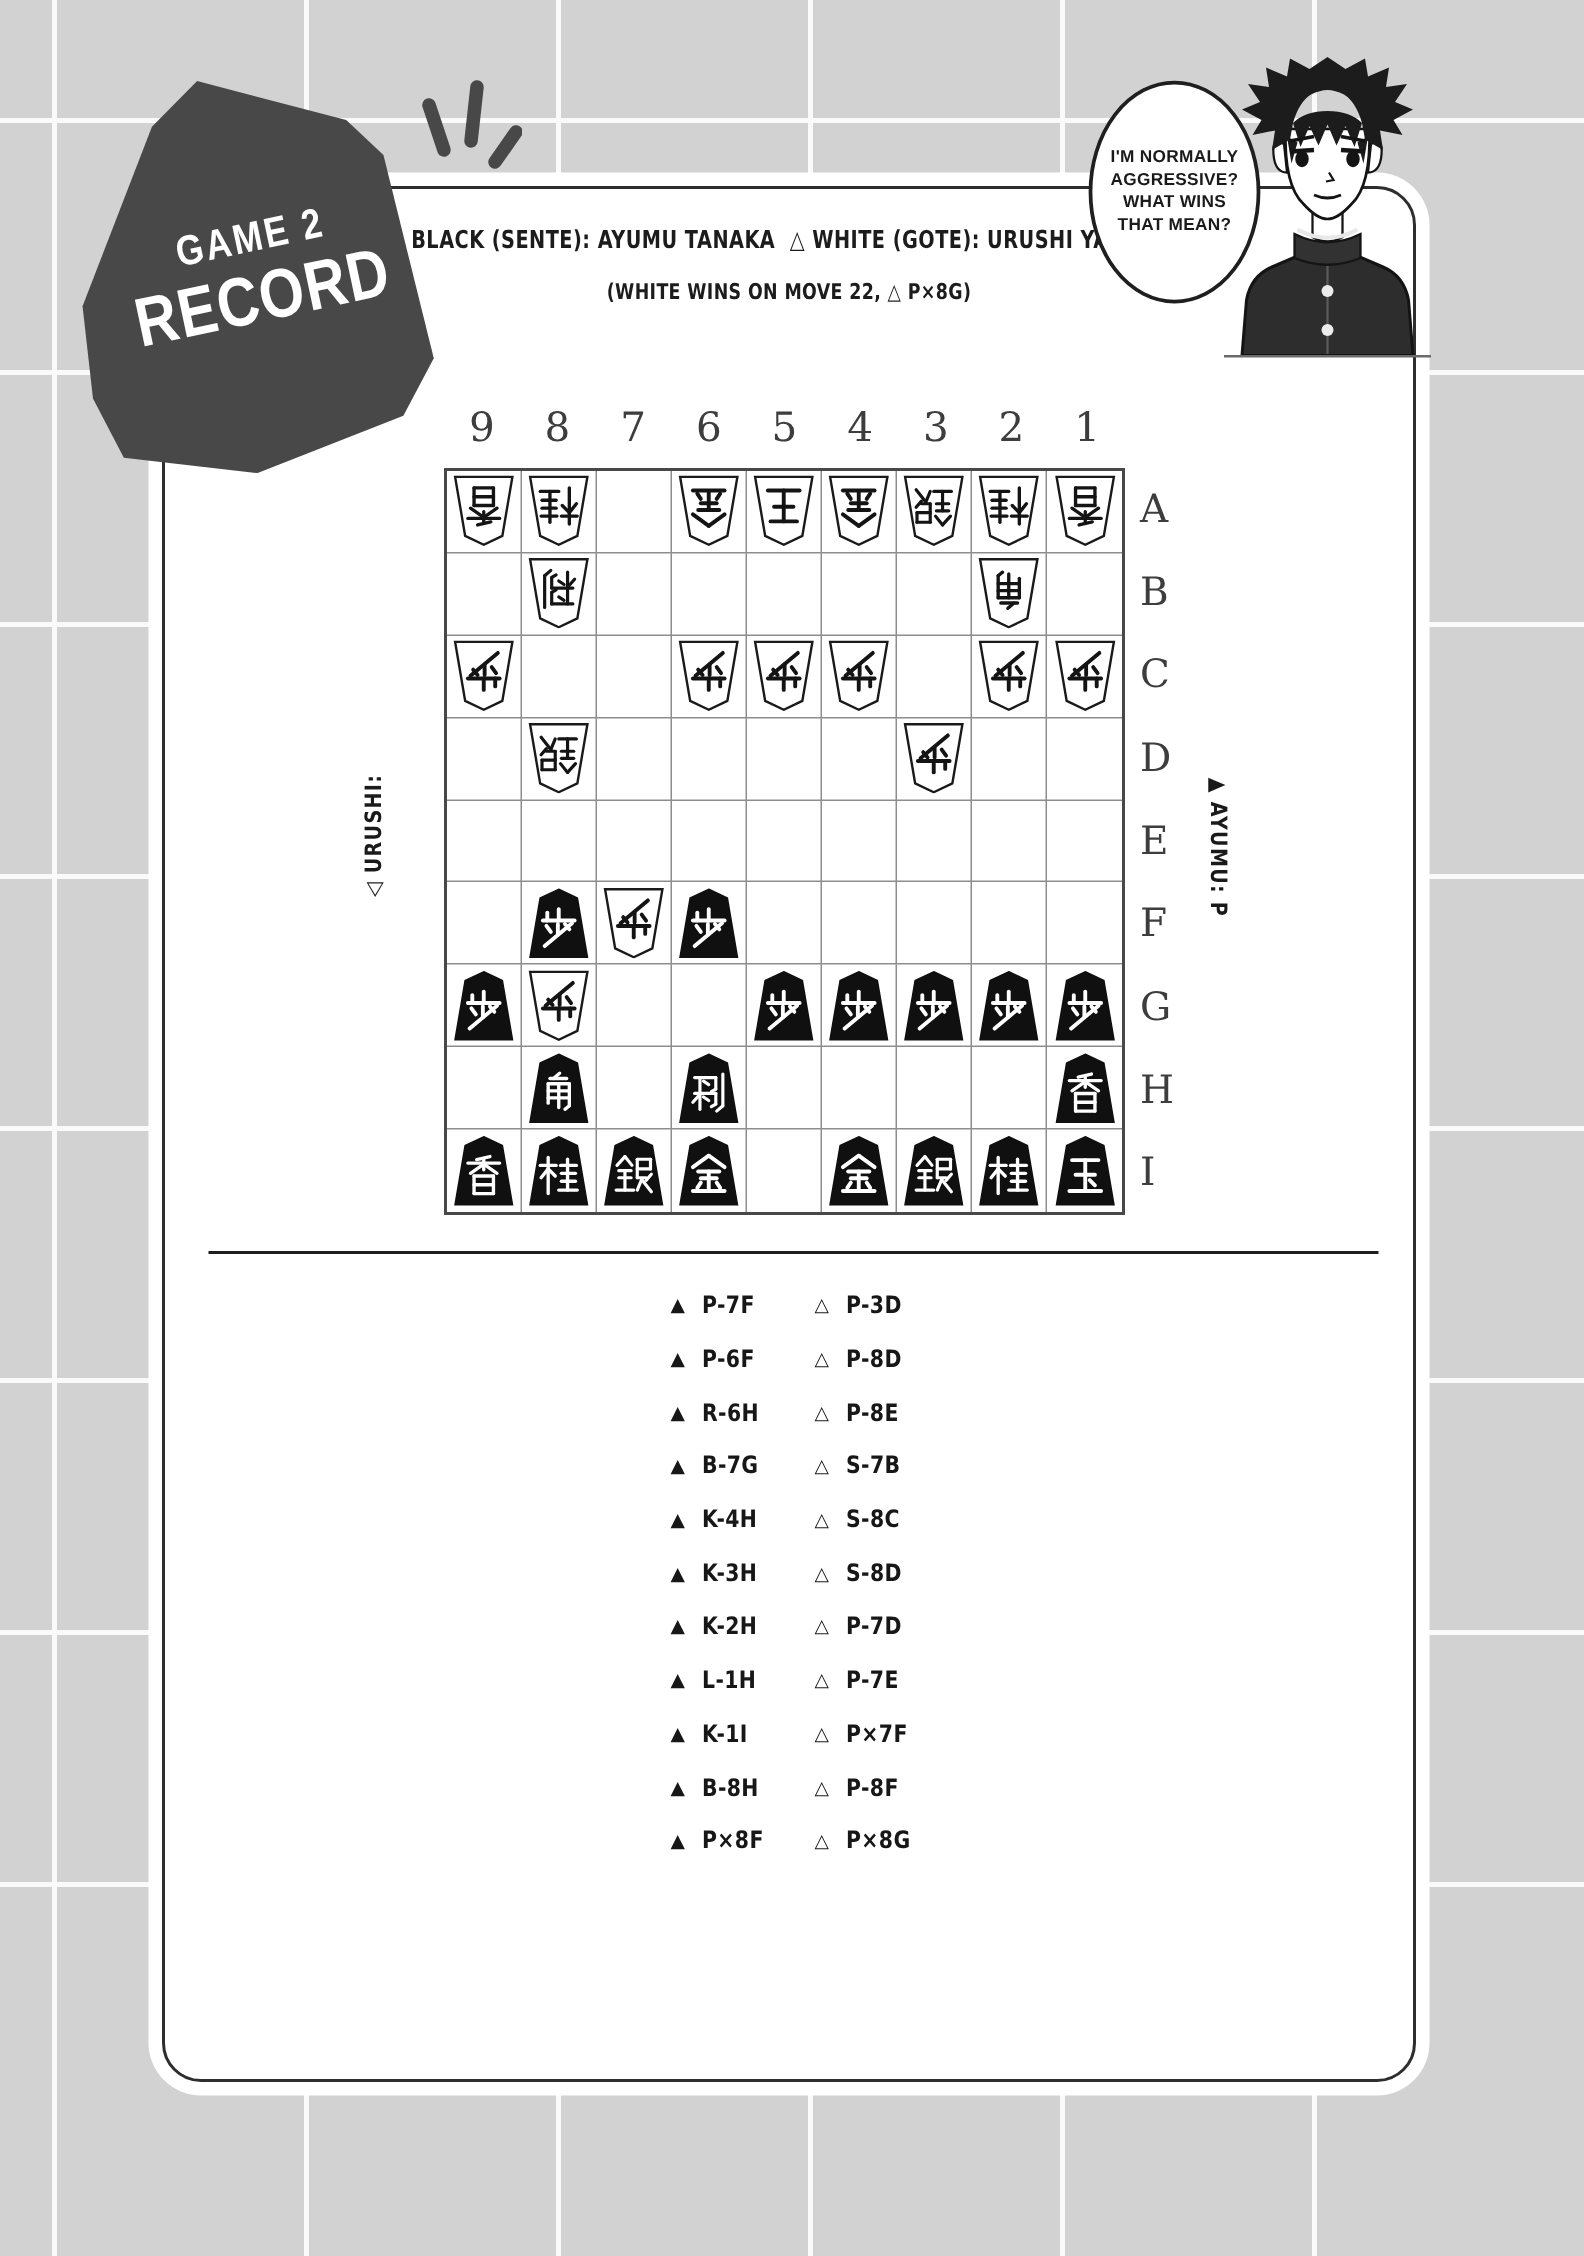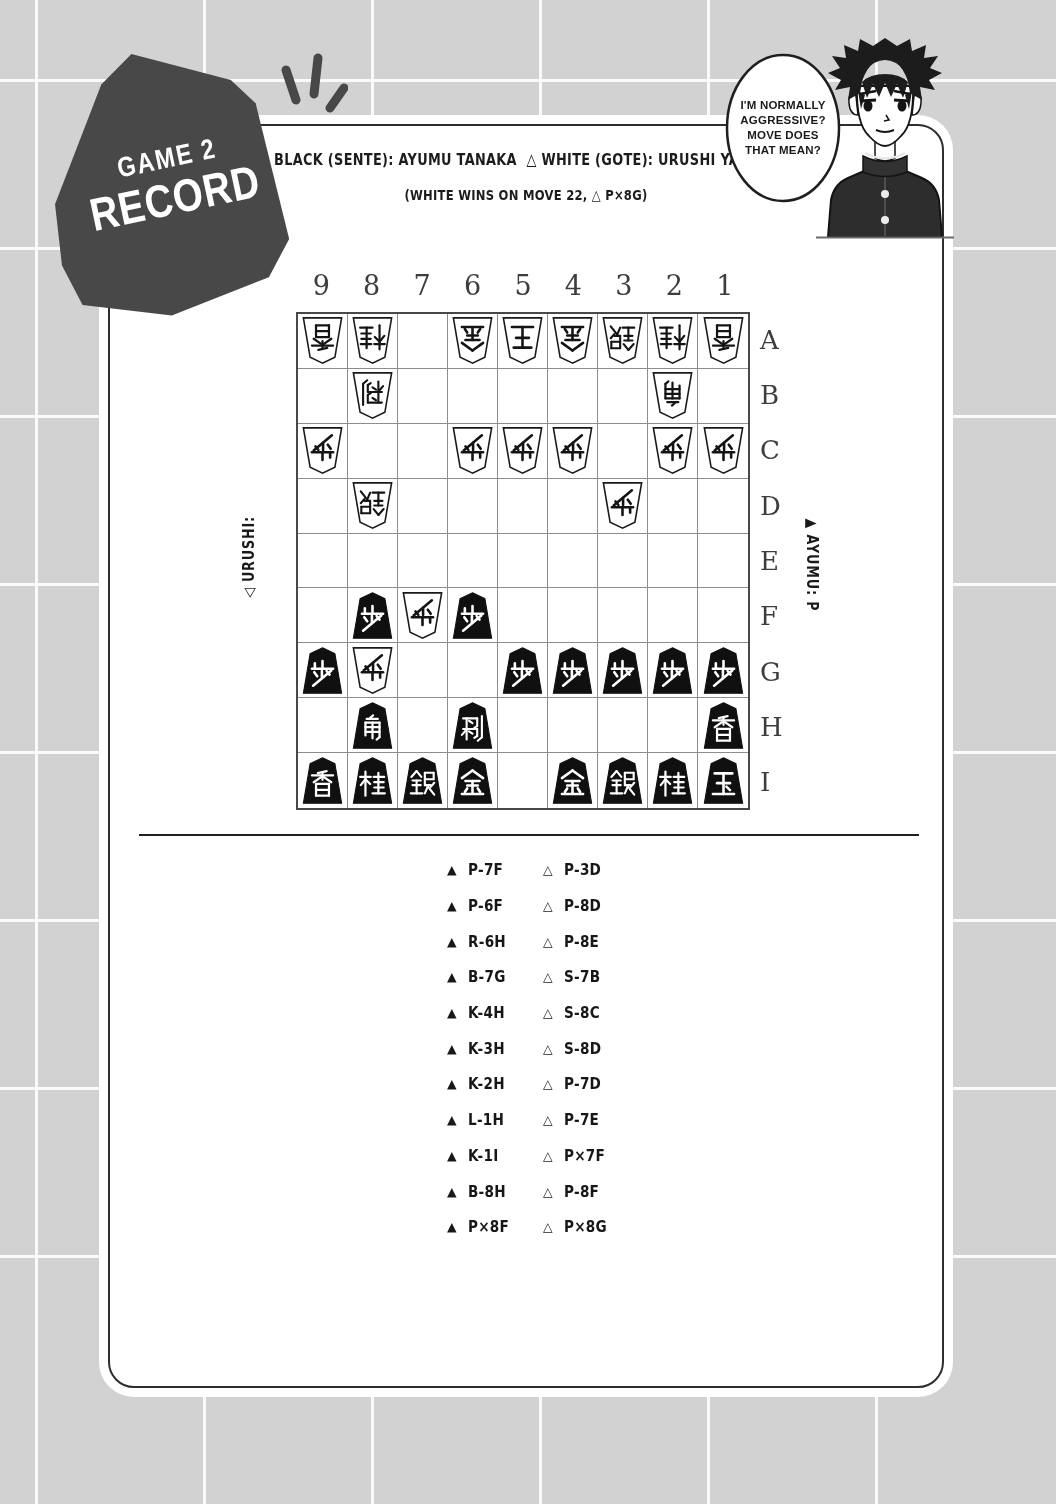--- a/index.html
+++ b/index.html
@@ -136,21 +136,21 @@
     <ellipse cx="90" cy="70" rx="4.5" ry="5.5" fill="#141414"></ellipse>
     <path d="M74,79 L77,84 L72,85" stroke="#141414" stroke-width="1.5" fill="none"></path>
     <path d="M64,94 Q73,98 82,94" stroke="#141414" stroke-width="2" fill="none"></path>
     <line x1="4" y1="201.5" x2="142" y2="201.5" stroke="#6b6b6b" stroke-width="1.8"></line>
   </svg>
 
   <div class="bubble">
     <svg width="118" height="152" viewBox="0 0 118 152">
       <ellipse cx="59" cy="76" rx="56" ry="73" fill="#ffffff" stroke="#1f1f1f" stroke-width="2.5"></ellipse>
     </svg>
-    <div class="bubble-text">I'M NORMALLY AGGRESSIVE? MOVE DOES THAT MEAN?</div>
+    <div class="bubble-text">I'M NORMALLY AGGRESSIVE? WHAT WINS THAT MEAN?</div>
   </div>
 
   <div class="col-labels" id="colLabels">
       <span>9</span>
       <span>8</span>
       <span>7</span>
       <span>6</span>
       <span>5</span>
       <span>4</span>
       <span>3</span>

